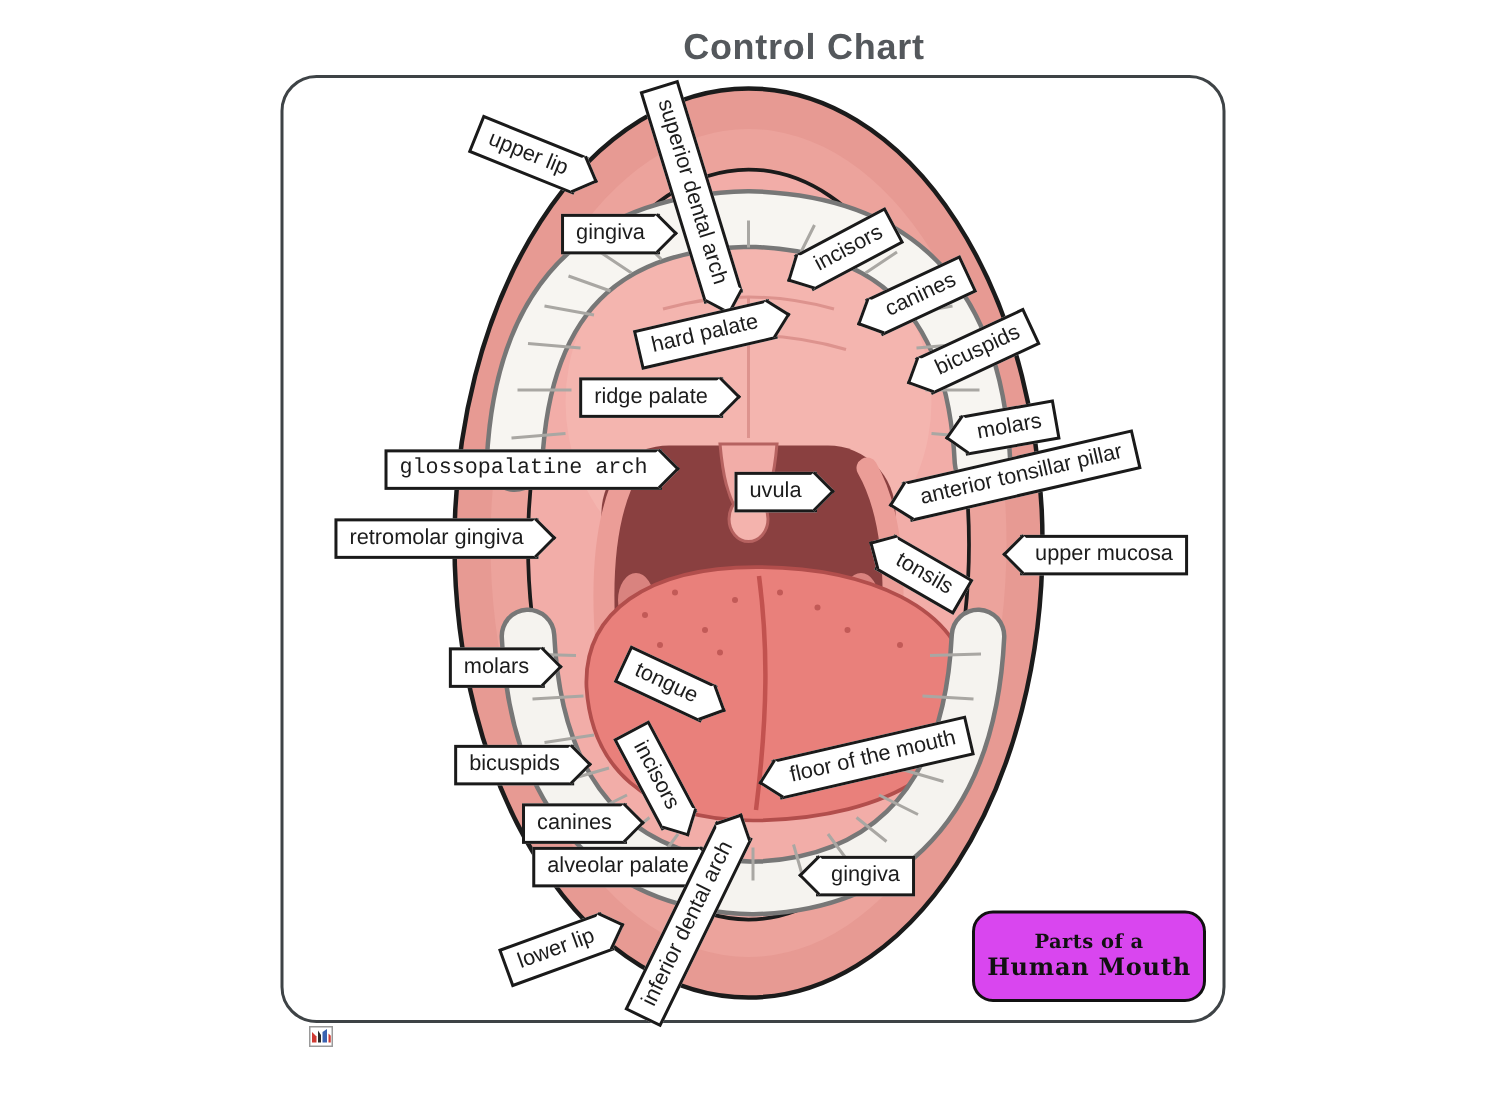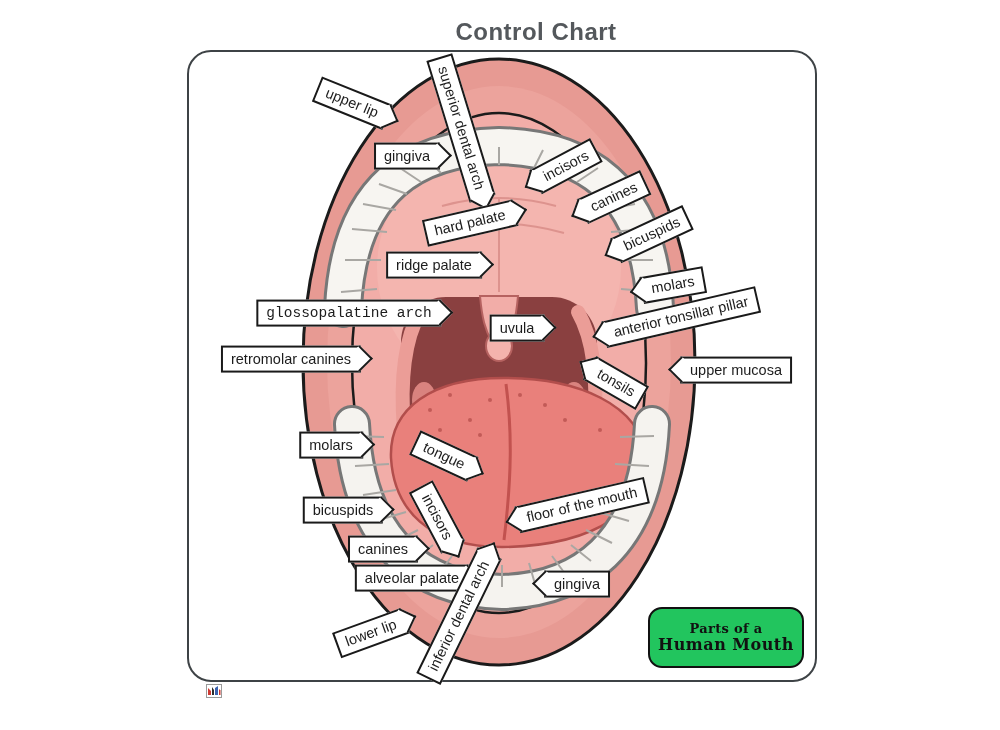--- a/index.html
+++ b/index.html
@@ -23,21 +23,21 @@
     line-height:1.3;
   }
   .label-text{position:relative;z-index:2;}
   .tip{position:absolute;width:17px;height:17px;background:#ffffff;z-index:1;}
   .tip-right{right:-10px;top:50%;transform:translateY(-50%) rotate(45deg);
     border-top:2.5px solid #1a1a1a;border-right:2.5px solid #1a1a1a;}
   .tip-left{left:-10px;top:50%;transform:translateY(-50%) rotate(45deg);
     border-left:2.5px solid #1a1a1a;border-bottom:2.5px solid #1a1a1a;}
   .badge{
     position:absolute;left:648px;top:607px;width:152px;height:57px;
-    border:2.5px solid #111;border-radius:14px;background:#22c55e;
+    border:2.5px solid #111;border-radius:14px;background:#d946ef;
     display:flex;flex-direction:column;align-items:center;justify-content:center;
     font-family:"DejaVu Serif",serif;color:#111;
   }
   .badge-line1{font-size:13px;font-weight:bold;letter-spacing:.3px;}
   .badge-line2{font-size:16px;font-weight:bold;letter-spacing:.5px;margin-top:-1px;}
   .publisher-logo{position:absolute;left:206px;top:684px;width:16px;height:14px;}
 </style>
 </head>
 <body>
 
@@ -104,21 +104,21 @@
       <div class="label" style="left: 407px; top: 156px; transform: translate(-50%, -50%) rotate(0deg);"><span class="tip tip-right"></span><span class="label-text">gingiva</span></div>
       <div class="label" style="left: 566px; top: 166px; transform: translate(-50%, -50%) rotate(-28deg);"><span class="tip tip-left"></span><span class="label-text">incisors</span></div>
       <div class="label" style="left: 614px; top: 197px; transform: translate(-50%, -50%) rotate(-25deg);"><span class="tip tip-left"></span><span class="label-text">canines</span></div>
       <div class="label" style="left: 652px; top: 234px; transform: translate(-50%, -50%) rotate(-25deg);"><span class="tip tip-left"></span><span class="label-text">bicuspids</span></div>
       <div class="label" style="left: 470px; top: 223px; transform: translate(-50%, -50%) rotate(-13deg);"><span class="tip tip-right"></span><span class="label-text">hard palate</span></div>
       <div class="label" style="left: 434px; top: 265px; transform: translate(-50%, -50%) rotate(0deg);"><span class="tip tip-right"></span><span class="label-text">ridge palate</span></div>
       <div class="label" style="left: 349px; top: 313px; transform: translate(-50%, -50%) rotate(0deg); font-family: Liberation Mono, monospace;"><span class="tip tip-right"></span><span class="label-text">glossopalatine arch</span></div>
       <div class="label" style="left: 470px; top: 328px; transform: translate(-50%, -50%) rotate(0deg); margin-left: 47px;"><span class="tip tip-right"></span><span class="label-text">uvula</span></div>
       <div class="label" style="left: 673px; top: 285px; transform: translate(-50%, -50%) rotate(-10deg);"><span class="tip tip-left"></span><span class="label-text">molars</span></div>
       <div class="label" style="left: 681px; top: 317px; transform: translate(-50%, -50%) rotate(-13deg);"><span class="tip tip-left"></span><span class="label-text">anterior tonsillar pillar</span></div>
-      <div class="label" style="left: 291px; top: 359px; transform: translate(-50%, -50%) rotate(0deg);"><span class="tip tip-right"></span><span class="label-text">retromolar canines</span></div>
+      <div class="label" style="left: 291px; top: 359px; transform: translate(-50%, -50%) rotate(0deg);"><span class="tip tip-right"></span><span class="label-text">retromolar gingiva</span></div>
       <div class="label" style="left: 736px; top: 370px; transform: translate(-50%, -50%) rotate(0deg);"><span class="tip tip-left"></span><span class="label-text">upper mucosa</span></div>
       <div class="label" style="left: 616px; top: 383px; transform: translate(-50%, -50%) rotate(30deg);"><span class="tip tip-left"></span><span class="label-text">tonsils</span></div>
       <div class="label" style="left: 331px; top: 445px; transform: translate(-50%, -50%) rotate(0deg);"><span class="tip tip-right"></span><span class="label-text">molars</span></div>
       <div class="label" style="left: 444px; top: 456px; transform: translate(-50%, -50%) rotate(25deg);"><span class="tip tip-right"></span><span class="label-text">tongue</span></div>
       <div class="label" style="left: 343px; top: 510px; transform: translate(-50%, -50%) rotate(0deg);"><span class="tip tip-right"></span><span class="label-text">bicuspids</span></div>
       <div class="label" style="left: 437px; top: 517px; transform: translate(-50%, -50%) rotate(62deg);"><span class="tip tip-right"></span><span class="label-text">incisors</span></div>
       <div class="label" style="left: 383px; top: 549px; transform: translate(-50%, -50%) rotate(0deg);"><span class="tip tip-right"></span><span class="label-text">canines</span></div>
       <div class="label" style="left: 582px; top: 505px; transform: translate(-50%, -50%) rotate(-13deg);"><span class="tip tip-left"></span><span class="label-text">floor of the mouth</span></div>
       <div class="label" style="left: 412px; top: 578px; transform: translate(-50%, -50%) rotate(0deg);"><span class="tip tip-right"></span><span class="label-text">alveolar palate</span></div>
       <div class="label" style="left: 577px; top: 584px; transform: translate(-50%, -50%) rotate(0deg);"><span class="tip tip-left"></span><span class="label-text">gingiva</span></div>

